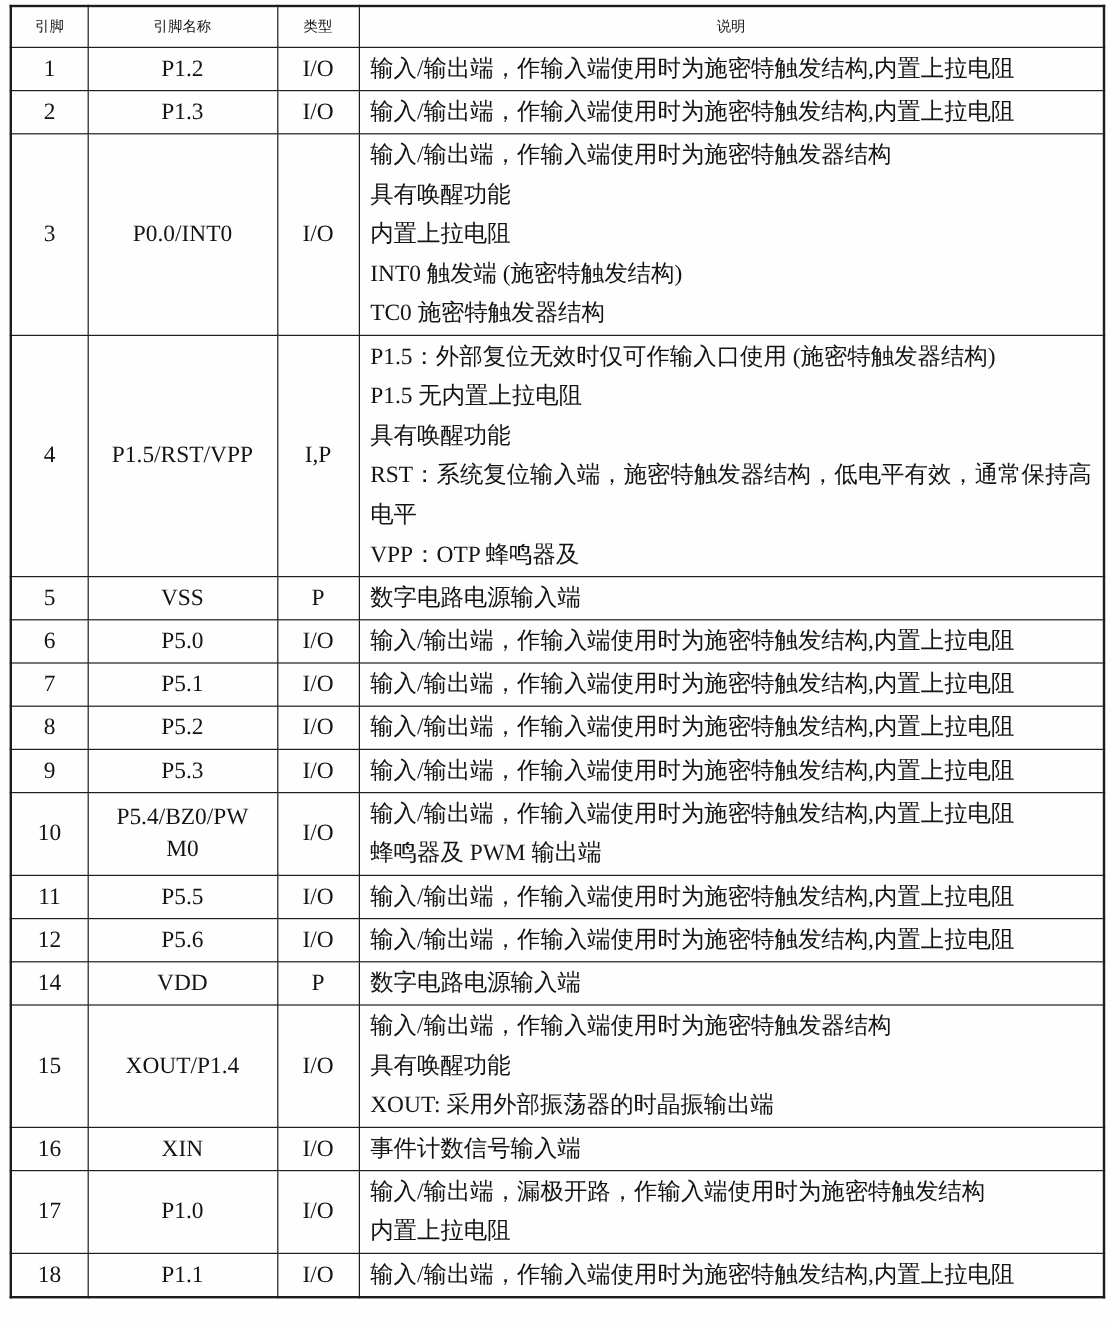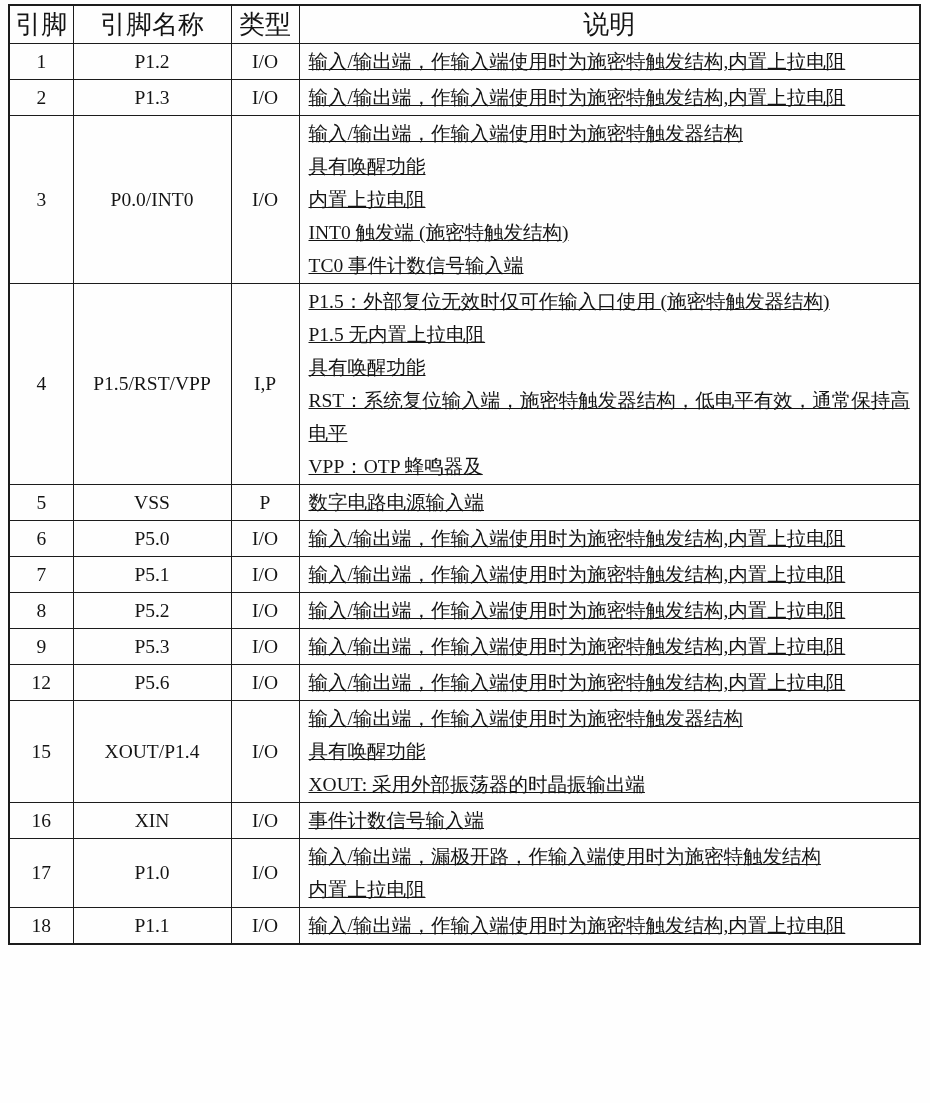--- a/index.html
+++ b/index.html
@@ -28,21 +28,21 @@
   .pin-table th, .pin-table td {
     border: 1.6px solid #1c1c1c;
     background: #fefefe;
   }
   col.c1 { width: 64px; }
   col.c2 { width: 158px; }
   col.c3 { width: 68px; }
   col.c4 { width: auto; }
   .pin-table th {
     font-weight: normal;
-    font-size: 26px;
+    font-size: 12px;
     height: 31px;
     text-align: center;
     vertical-align: middle;
   }
   .pin-table td {
     font-size: 19.5px;
   }
   td.c-pin, td.c-type, td.c-name {
     text-align: center;
     vertical-align: middle;
@@ -54,21 +54,20 @@
     word-break: break-all;
     line-height: 26px;
     vertical-align: middle;
   }
   td.c-desc {
     padding: 1px 6px 1px 9px;
     vertical-align: middle;
   }
   .desc-line {
     line-height: 33px;
-    text-decoration: underline;
   }
 </style>
 </head>
 <body>
 
 <div class="page">
   <table class="pin-table">
     <colgroup>
       <col class="c1">
         <col class="c2">
@@ -104,21 +103,21 @@
 
   <tr>
     <td class="c-pin">3</td>
     <td class="c-name"><span class="name-wrap">P0.0/INT0</span></td>
     <td class="c-type">I/O</td>
     <td class="c-desc">
             <div class="desc-line">输入/输出端，作输入端使用时为施密特触发器结构</div>
             <div class="desc-line">具有唤醒功能</div>
             <div class="desc-line">内置上拉电阻</div>
             <div class="desc-line">INT0 触发端 (施密特触发结构)</div>
-            <div class="desc-line">TC0 事件计数信号输入端</div>
+            <div class="desc-line">TC0 施密特触发器结构</div>
           </td>
   </tr>
 
   <tr>
     <td class="c-pin">4</td>
     <td class="c-name"><span class="name-wrap">P1.5/RST/VPP</span></td>
     <td class="c-type">I,P</td>
     <td class="c-desc">
             <div class="desc-line">P1.5：外部复位无效时仅可作输入口使用 (施密特触发器结构)</div>
             <div class="desc-line">P1.5 无内置上拉电阻</div>
@@ -166,32 +165,57 @@
 
   <tr>
     <td class="c-pin">9</td>
     <td class="c-name"><span class="name-wrap">P5.3</span></td>
     <td class="c-type">I/O</td>
     <td class="c-desc">
             <div class="desc-line">输入/输出端，作输入端使用时为施密特触发结构,内置上拉电阻</div>
           </td>
   </tr>
 
-
+  <tr>
+    <td class="c-pin">10</td>
+    <td class="c-name"><span class="name-wrap">P5.4/BZ0/PWM0</span></td>
+    <td class="c-type">I/O</td>
+    <td class="c-desc">
+            <div class="desc-line">输入/输出端，作输入端使用时为施密特触发结构,内置上拉电阻</div>
+            <div class="desc-line">蜂鸣器及 PWM 输出端</div>
+          </td>
+  </tr>
+
+  <tr>
+    <td class="c-pin">11</td>
+    <td class="c-name"><span class="name-wrap">P5.5</span></td>
+    <td class="c-type">I/O</td>
+    <td class="c-desc">
+            <div class="desc-line">输入/输出端，作输入端使用时为施密特触发结构,内置上拉电阻</div>
+          </td>
+  </tr>
 
   <tr>
     <td class="c-pin">12</td>
     <td class="c-name"><span class="name-wrap">P5.6</span></td>
     <td class="c-type">I/O</td>
     <td class="c-desc">
             <div class="desc-line">输入/输出端，作输入端使用时为施密特触发结构,内置上拉电阻</div>
           </td>
   </tr>
 
 
+  <tr>
+    <td class="c-pin">14</td>
+    <td class="c-name"><span class="name-wrap">VDD</span></td>
+    <td class="c-type">P</td>
+    <td class="c-desc">
+            <div class="desc-line">数字电路电源输入端</div>
+          </td>
+  </tr>
 
   <tr>
     <td class="c-pin">15</td>
     <td class="c-name"><span class="name-wrap">XOUT/P1.4</span></td>
     <td class="c-type">I/O</td>
     <td class="c-desc">
             <div class="desc-line">输入/输出端，作输入端使用时为施密特触发器结构</div>
             <div class="desc-line">具有唤醒功能</div>
             <div class="desc-line">XOUT: 采用外部振荡器的时晶振输出端</div>
           </td>

